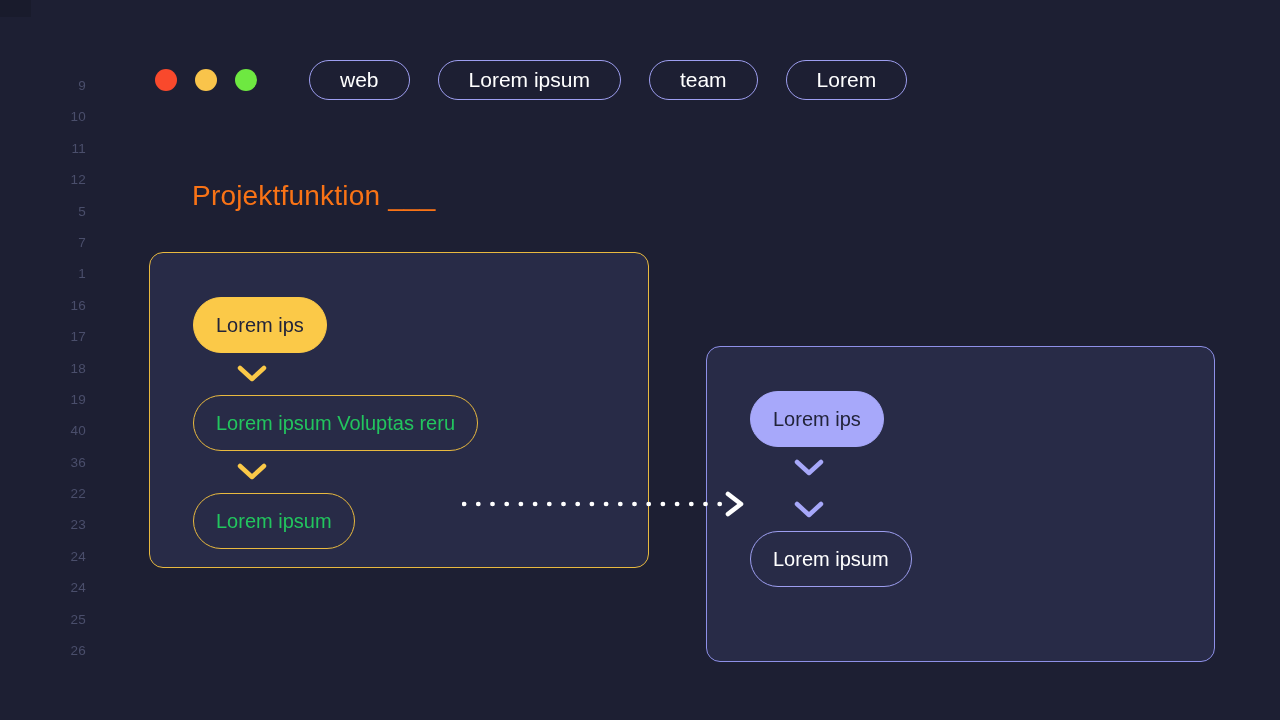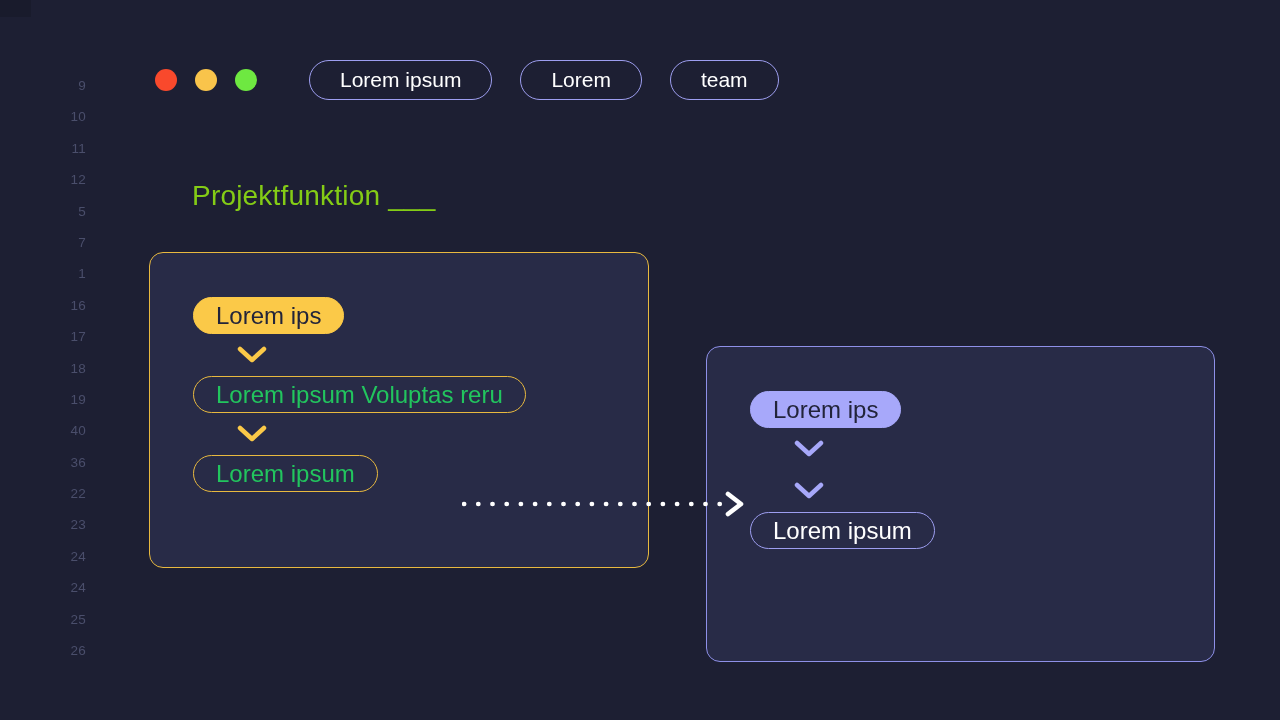--- a/index.html
+++ b/index.html
@@ -94,21 +94,21 @@
     cursor: pointer;
   }
 
   
   .page-title {
     position: absolute;
     left: 192px;
     top: 180px;
     font-size: 28px;
     font-weight: 400;
-    color: #84cc16;
+    color: #f97316;
     letter-spacing: .2px;
     white-space: nowrap;
   }
 
   
   .card {
     position: absolute;
     background: #282b47;
     border-radius: 14px;
   }
@@ -130,26 +130,26 @@
   .flow {
     position: absolute;
     left: 43px;
     top: 44px;
     display: flex;
     flex-direction: column;
     align-items: flex-start;
   }
 
   .node {
-    height: 37px;
+    height: 56px;
     border-radius: 999px;
     display: flex;
     align-items: center;
     padding: 0 22px;
-    font-size: 24px;
+    font-size: 20px;
     white-space: nowrap;
     cursor: pointer;
   }
   .node.solid-amber {
     background: #fbc948;
     color: #22243a;
     border: 1.8px solid #fbc948;
   }
   .node.solid-violet {
     background: #a7a8fa;
@@ -214,23 +214,24 @@
   <div class="gutter-line">26</div>
 </div>
 
 <div class="topbar">
   <div class="dots">
     <span class="dot red"></span>
     <span class="dot amber"></span>
     <span class="dot green"></span>
   </div>
   <div class="pill-nav">
+    <div class="nav-pill">web</div>
     <div class="nav-pill">Lorem ipsum</div>
+    <div class="nav-pill">team</div>
     <div class="nav-pill">Lorem</div>
-    <div class="nav-pill">team</div>
   </div>
 </div>
 
 <div class="page-title">Projektfunktion ___</div>
 
 <div class="card amber">
   <div class="flow">
     <div class="node solid-amber">Lorem ips</div>
     <div class="chevron">
       <svg width="30" height="20" viewBox="0 0 30 20" aria-hidden="true">

